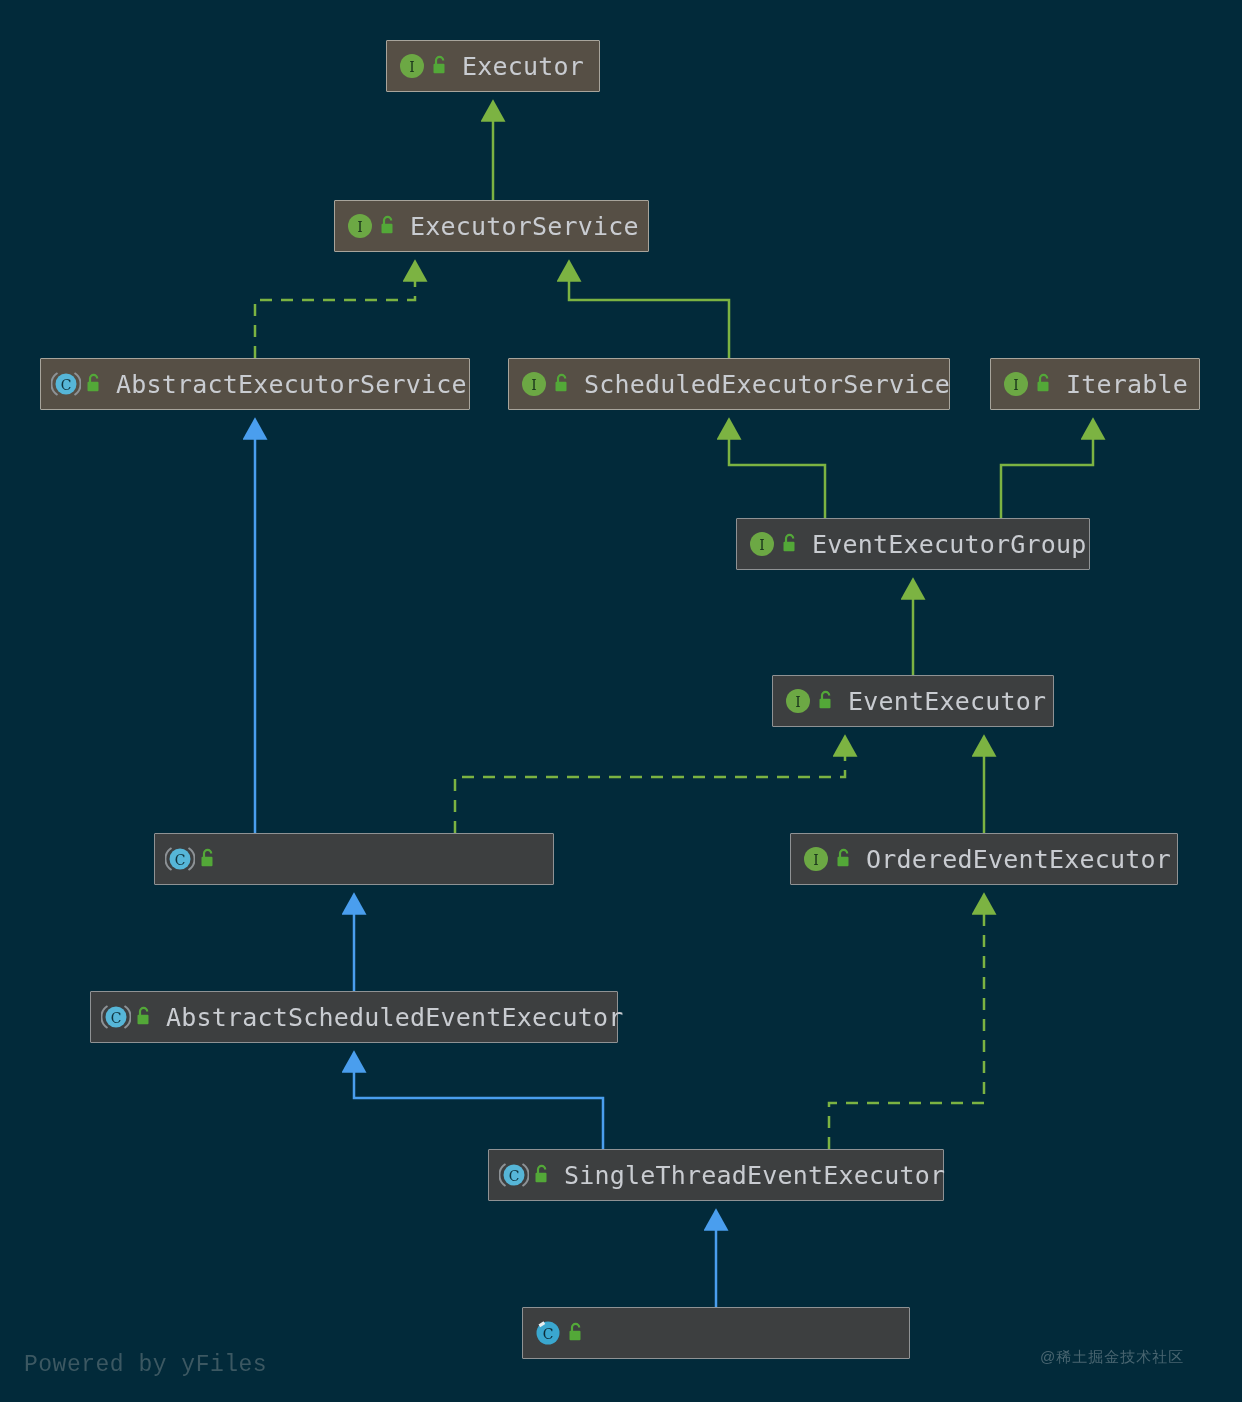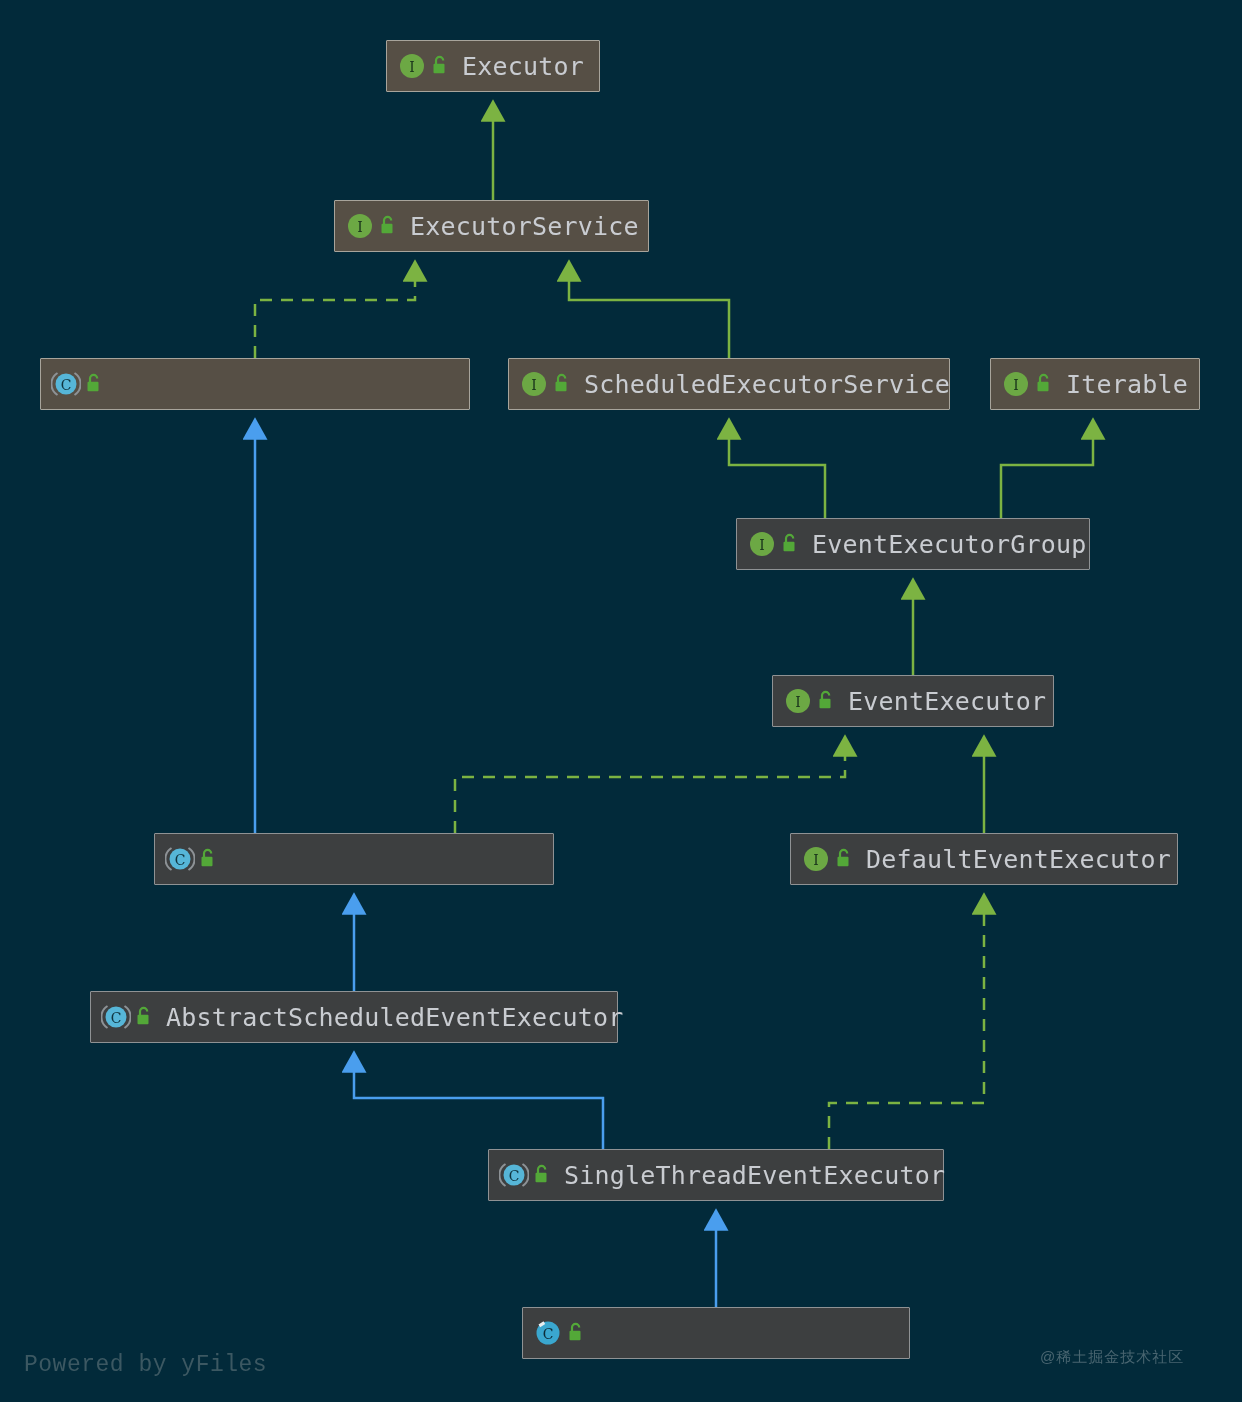--- a/index.html
+++ b/index.html
@@ -199,20 +199,21 @@
               <text x="15" y="20.5" text-anchor="middle" font-family="DejaVu Serif, Liberation Serif, serif" font-size="14" fill="#10343f">C</text>
             </svg>
           </span>
           <span class="lock-icon">
             <svg width="20" height="22" viewBox="0 0 20 22">
               <path d="M6,9 L6,5.5 A3.6,3.6 0 0 1 13.2,5.5" fill="none" stroke="#53a838" stroke-width="2.2"></path>
               <rect x="3.5" y="8.8" width="11" height="9.5" rx="1" fill="#53a838"></rect>
             </svg>
           </span>
         </span>
+        <span class="node-label">AbstractExecutorService</span>
       </div>
       <div class="node kind-top" style="left: 508px; top: 358px; width: 442px;">
         <span class="icons">
           <span class="type-icon">
             <svg width="30" height="30" viewBox="0 0 30 30">
               <circle cx="15" cy="15" r="12" fill="#6ca844"></circle>
               <text x="15" y="20.5" text-anchor="middle" font-family="DejaVu Serif, Liberation Serif, serif" font-size="14" fill="#16301a">I</text>
             </svg>
           </span>
           <span class="lock-icon">
@@ -301,21 +302,21 @@
               <text x="15" y="20.5" text-anchor="middle" font-family="DejaVu Serif, Liberation Serif, serif" font-size="14" fill="#16301a">I</text>
             </svg>
           </span>
           <span class="lock-icon">
             <svg width="20" height="22" viewBox="0 0 20 22">
               <path d="M6,9 L6,5.5 A3.6,3.6 0 0 1 13.2,5.5" fill="none" stroke="#53a838" stroke-width="2.2"></path>
               <rect x="3.5" y="8.8" width="11" height="9.5" rx="1" fill="#53a838"></rect>
             </svg>
           </span>
         </span>
-        <span class="node-label">DefaultEventExecutor</span>
+        <span class="node-label">OrderedEventExecutor</span>
       </div>
       <div class="node kind-dark" style="left: 90px; top: 991px; width: 528px;">
         <span class="icons">
           <span class="type-icon">
             <svg width="30" height="30" viewBox="0 0 30 30">
               <path d="M6.5,4 A13,13 0 0 0 6.5,26" fill="none" stroke="#8d9296" stroke-width="2"></path>
               <path d="M23.5,4 A13,13 0 0 1 23.5,26" fill="none" stroke="#8d9296" stroke-width="2"></path>
               <circle cx="15" cy="15" r="10.5" fill="#56b6d8"></circle>
               <text x="15" y="20.5" text-anchor="middle" font-family="DejaVu Serif, Liberation Serif, serif" font-size="14" fill="#10343f">C</text>
             </svg>

